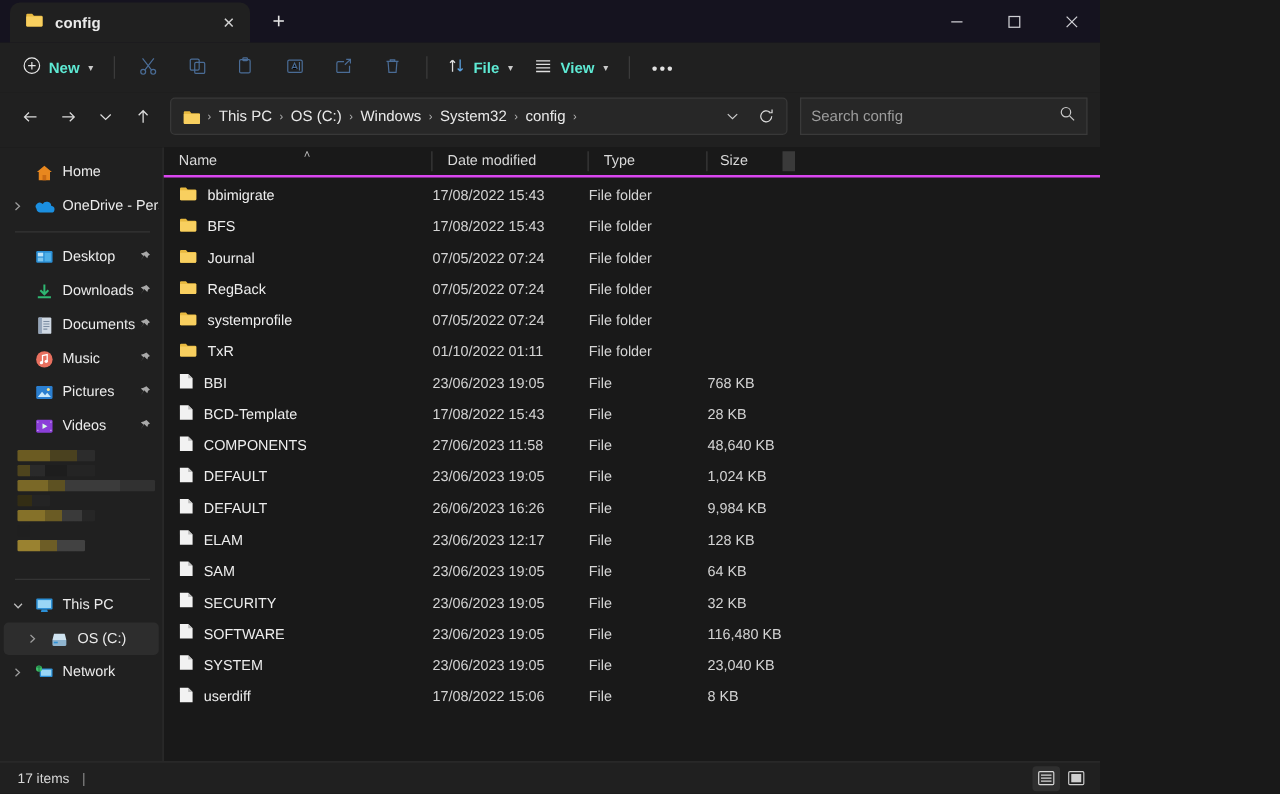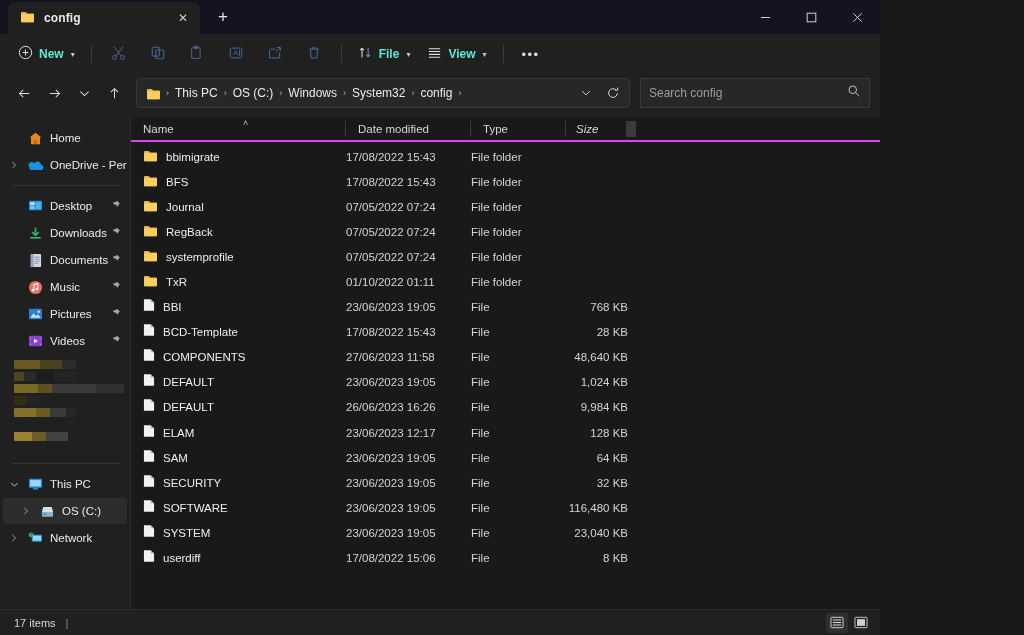--- a/index.html
+++ b/index.html
@@ -103,31 +103,31 @@
   .rbar { height: 9px; border-radius: 1px; }
 
   
   .content { flex: 1; display: flex; flex-direction: column; min-width: 0; background: #191919; }
   .colhead { height: 24px; display: flex; align-items: center; border-bottom: 2px solid #d946ef; position: relative; flex: none; }
   .ch { font-size: 11.5px; color: #d8d8d8; padding-left: 12px; position: relative; height: 24px; display: flex; align-items: center; }
   .ch .divider { position: absolute; right: 0; top: 4px; bottom: 4px; width: 1px; background: #3a3a3a; }
   .ch-name { width: 215px; }
   .ch-date { width: 125px; }
   .ch-type { width: 95px; }
-  .ch-size { width: 70px; justify-content: flex-end; padding-left: 0; padding-right: 8px; font-style: italic; }
+  .ch-size { width: 70px; justify-content: flex-end; padding-left: 0; padding-right: 8px; }
   .ch-size span { margin-right: auto; padding-left: 10px; }
   .sort-arrow { position: absolute; left: 112px; top: 1px; color: #b9b9b9; font-size: 9px; }
 
   .rows { flex: 1; overflow: hidden; padding-top: 2px; }
   .row { height: 25.1px; display: flex; align-items: center; }
   .c-name { width: 215px; display: flex; align-items: center; gap: 8px; padding-left: 12px; min-width: 0; }
   .c-name .txt { color: #eeeeee; font-size: 11.5px; white-space: nowrap; overflow: hidden; text-overflow: ellipsis; }
   .c-date { width: 125px; color: #d4d4d4; font-size: 11.5px; }
   .c-type { width: 95px; color: #d4d4d4; font-size: 11.5px; }
-  .c-size { width: 70px; color: #d4d4d4; font-size: 11.5px; text-align: right; padding-right: 8px; }
+  .c-size { width: 70px; color: #d4d4d4; font-size: 11.5px; text-align: left; padding-right: 8px; }
 
   
   .statusbar {
     height: 26px; background: #202020; border-top: 1px solid #2c2c2c;
     display: flex; align-items: center; padding: 0 8px; flex: none; position: relative;
   }
   .status-text { color: #d7d7d7; font-size: 11px; padding-left: 6px; }
   .status-sep { color: #8a8a8a; font-size: 11px; padding-left: 10px; }
   .viewtoggles { margin-left: auto; display: flex; gap: 2px; align-items: center; }
   .vt { width: 22px; height: 20px; display: flex; align-items: center; justify-content: center; border-radius: 3px; }

